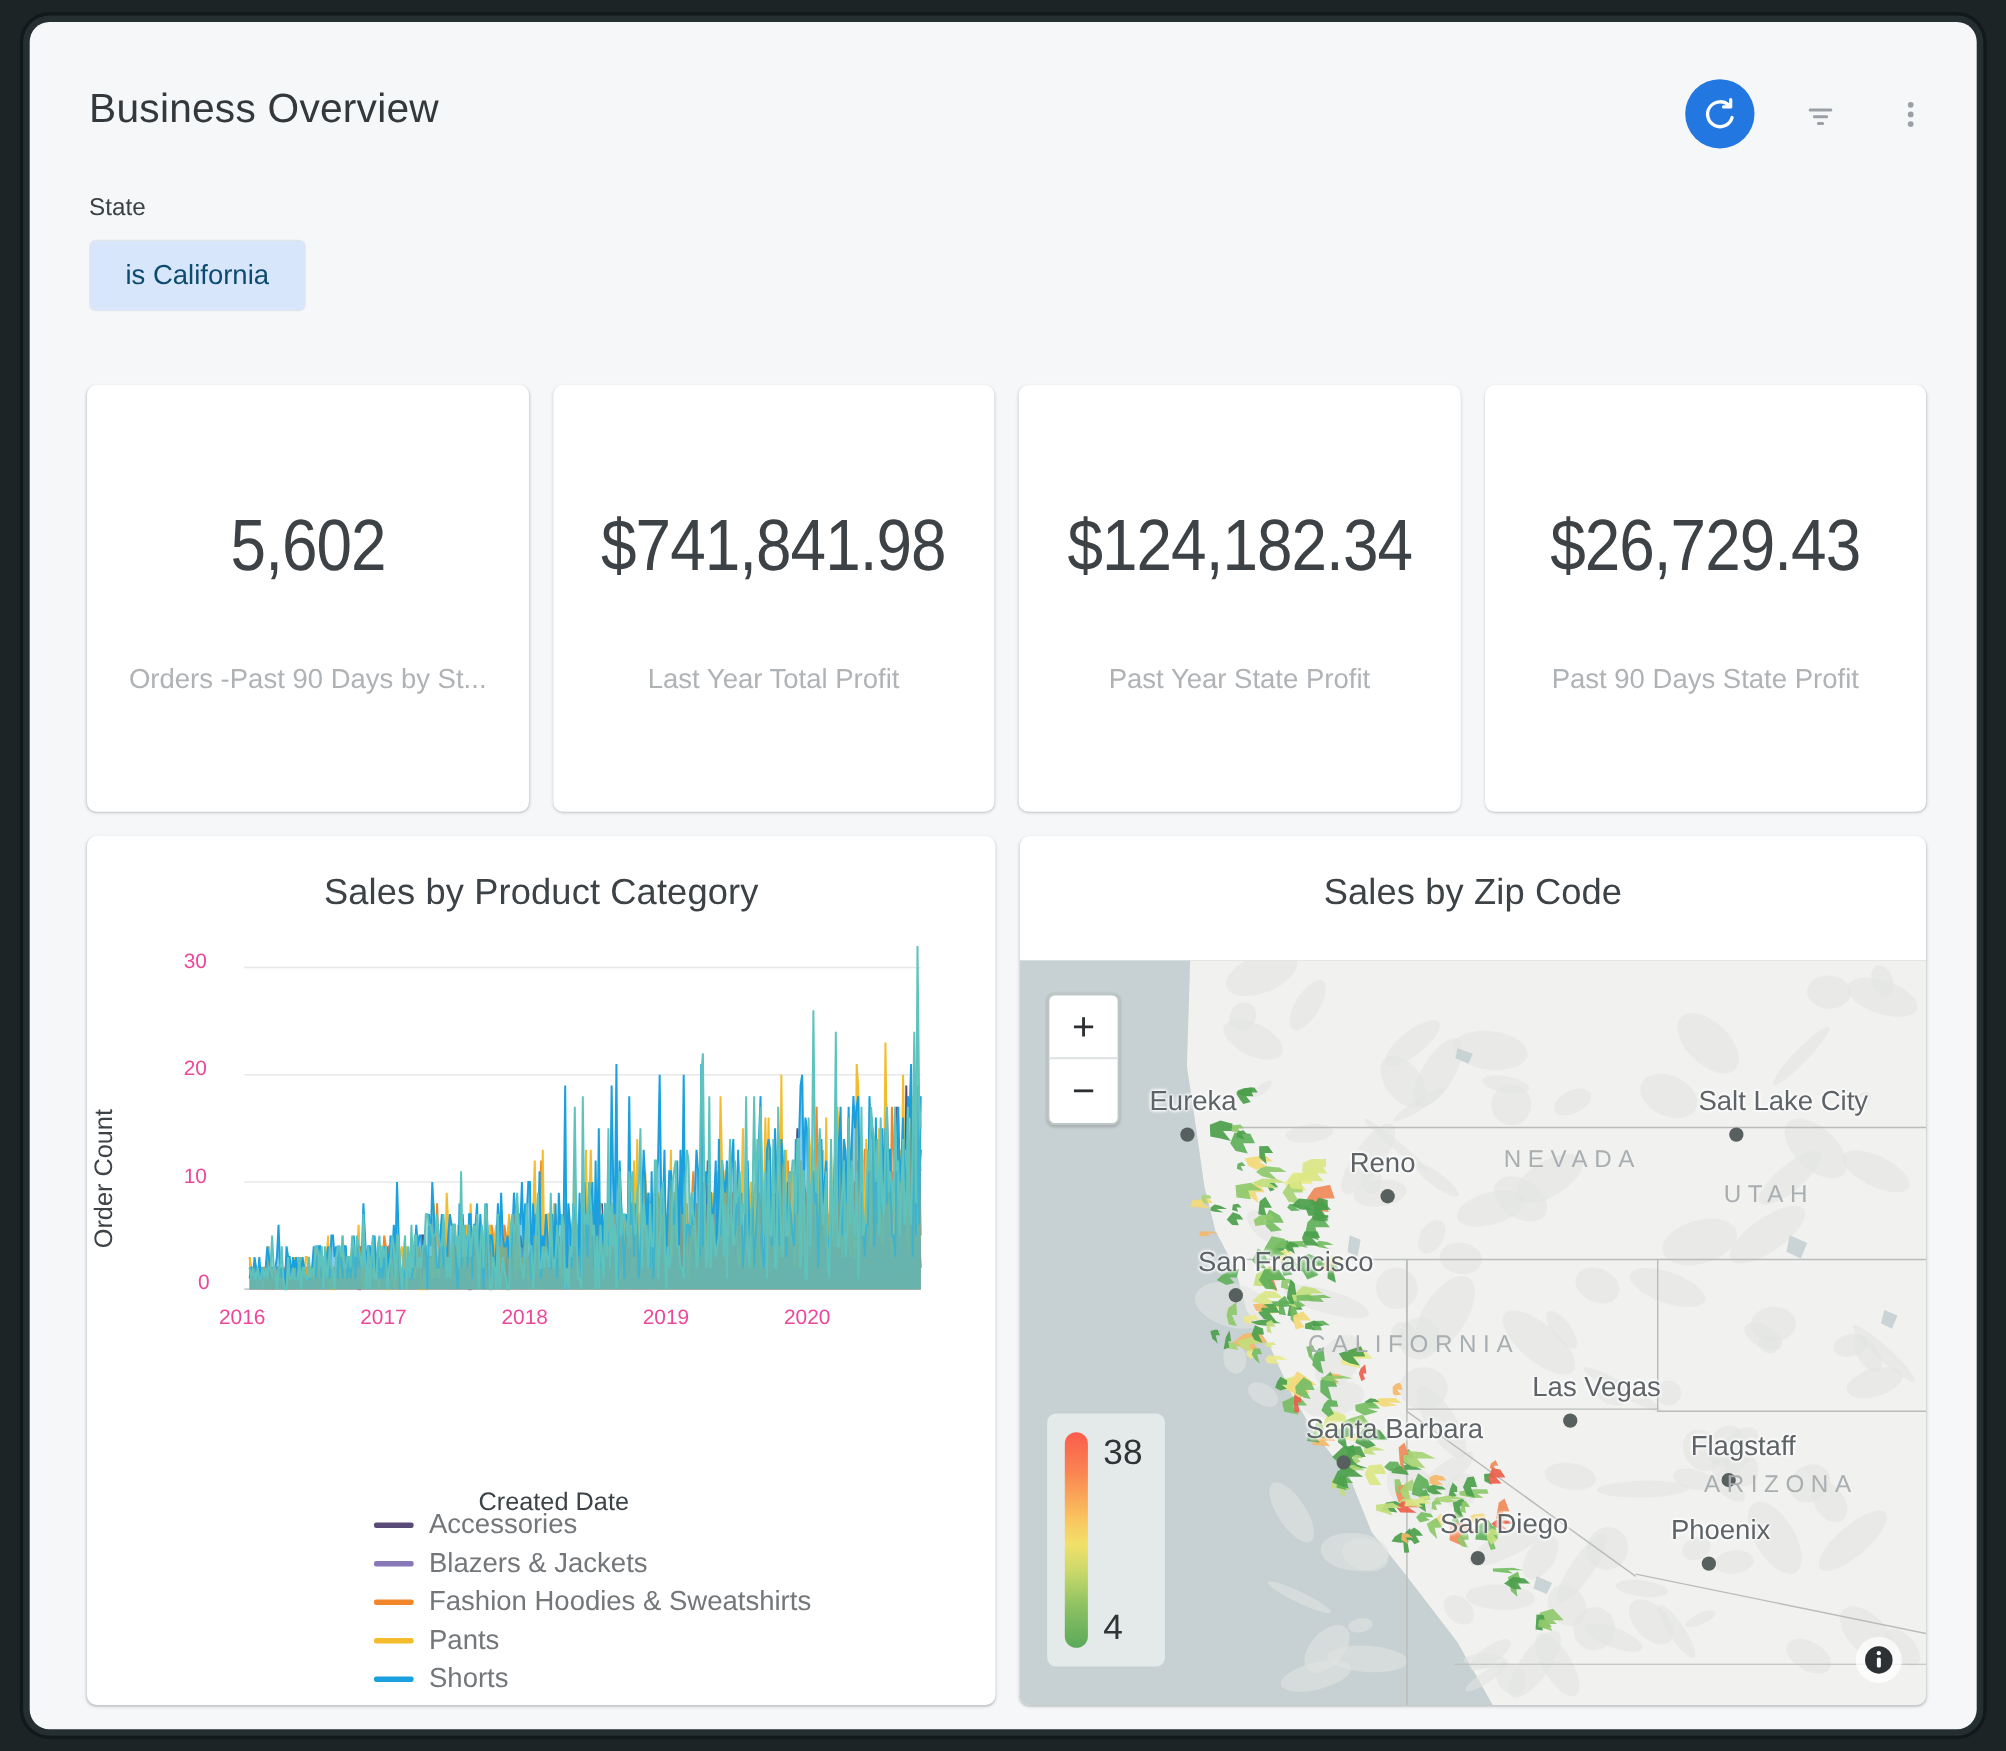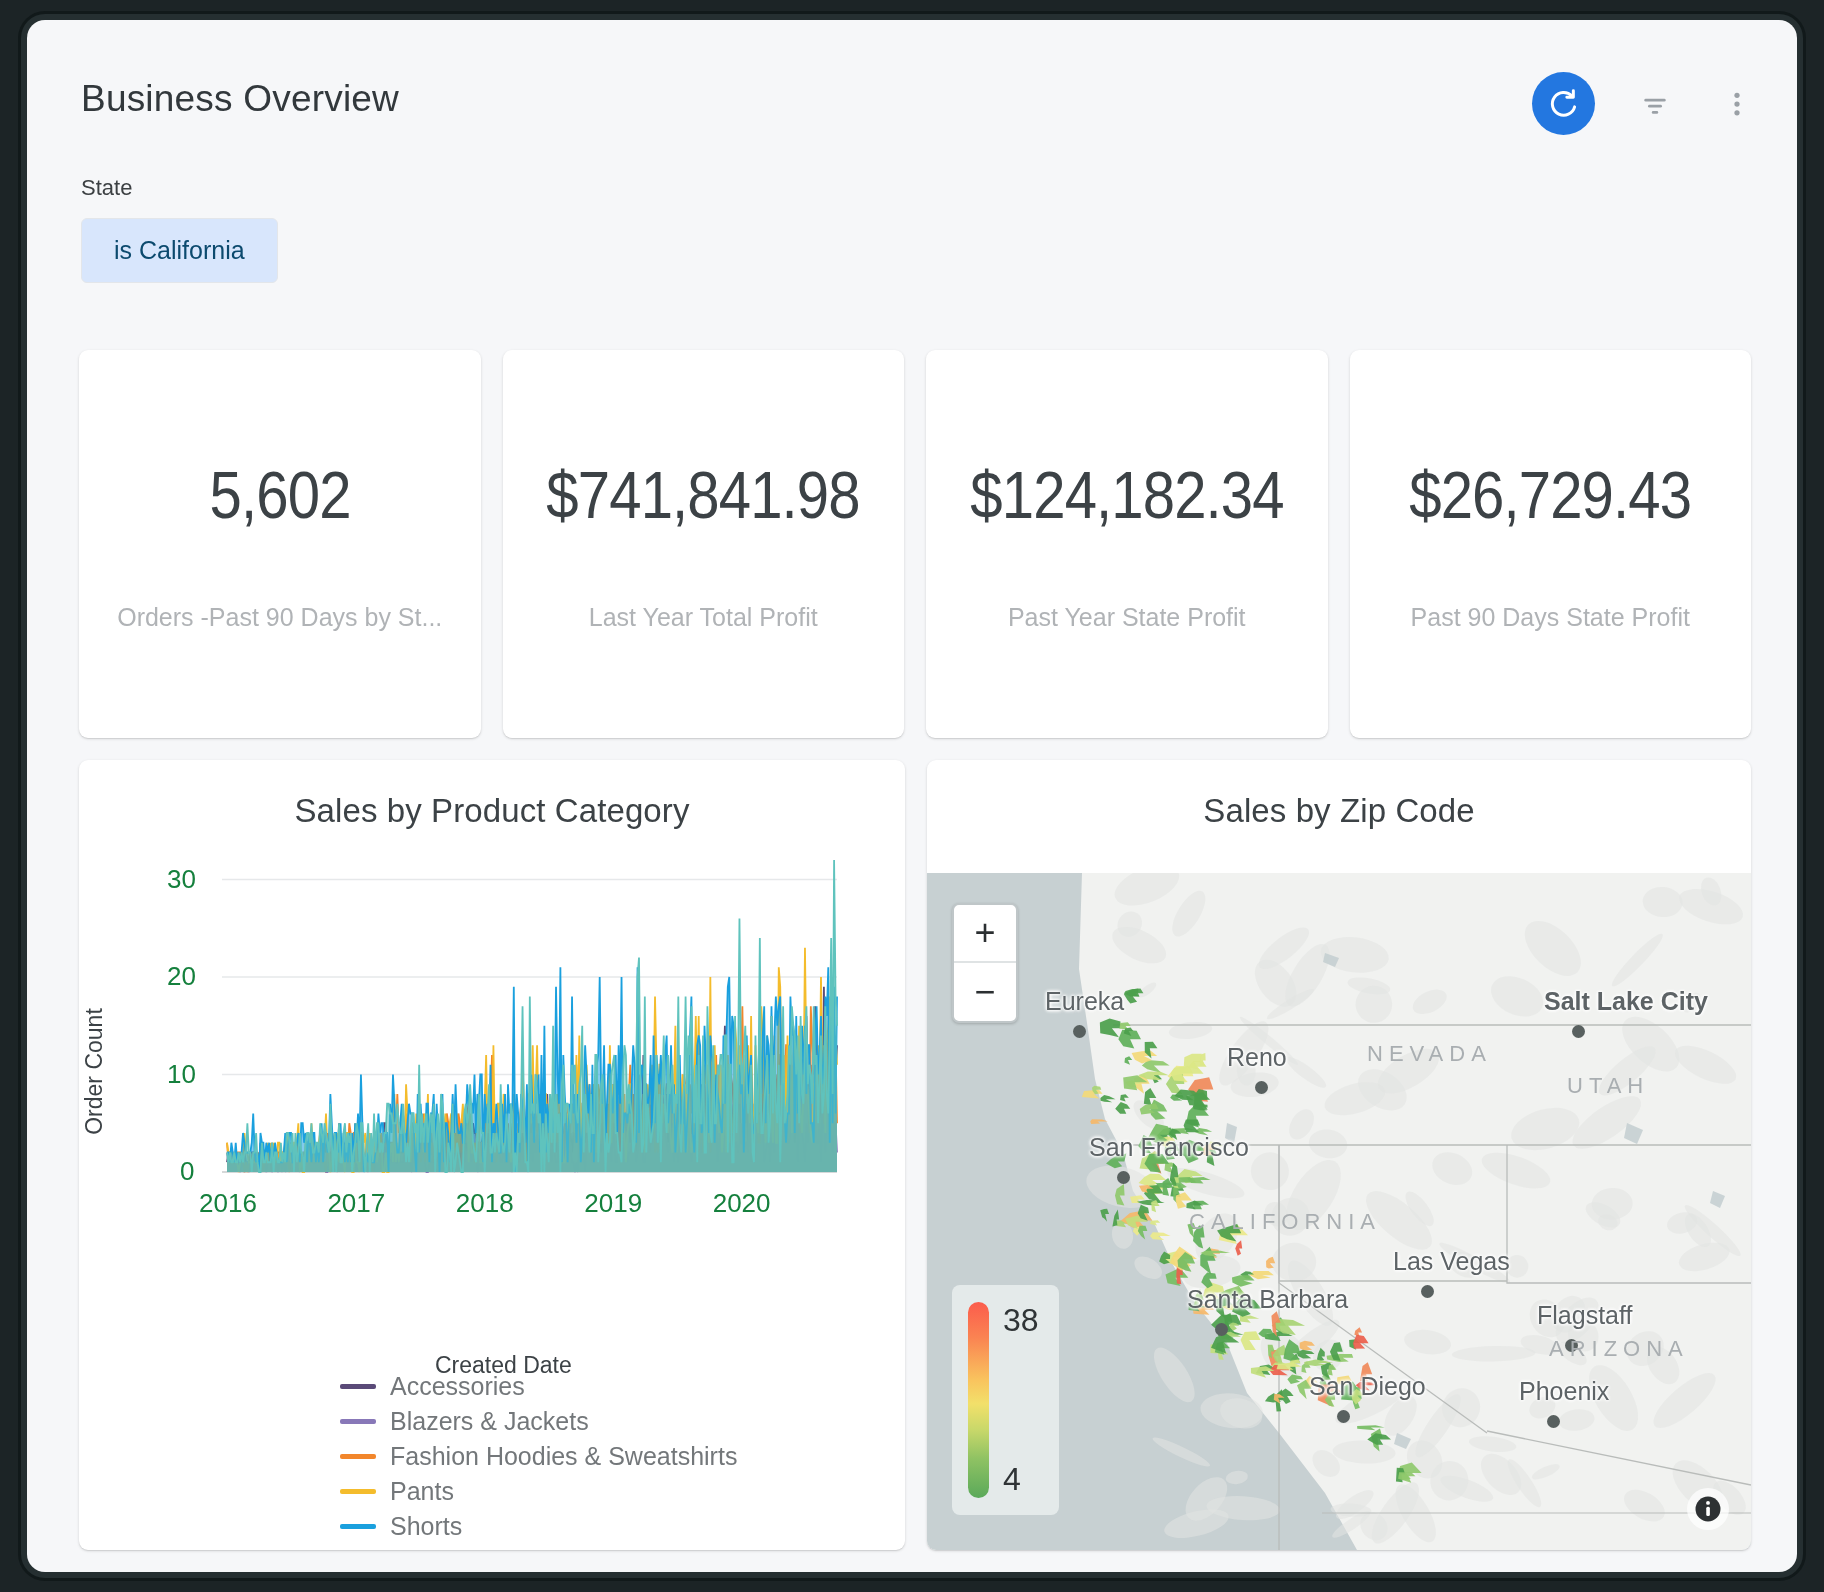--- a/index.html
+++ b/index.html
@@ -109,21 +109,21 @@
   #chart-svg { position: absolute; left: 0; top: 0; }
   .axis-label {
     position: absolute; font-size: 23px; color: #3c4246;
   }
   #ylabel {
     left: -48px; top: 216px;
     transform: rotate(-90deg);
   }
   #xlabel { left: 356px; top: 510px; }
   .tick {
-    position: absolute; font-size: 26px; color: #15803d;
+    position: absolute; font-size: 19px; color: #ec4899;
   }
 
   #legend {
     position: absolute; left: 261px; top: 610px;
     display: flex; flex-direction: column; gap: 2px;
   }
   .legend-item { display: flex; align-items: center; height: 33px; cursor: pointer; }
   .legend-swatch {
     width: 36px; height: 5px; border-radius: 2px; margin-right: 14px;
   }
@@ -612,21 +612,21 @@
             <path d="M 300 250 l 10 4 l -3 16 l -9 -5 Z" fill="#c3ced0" fill-opacity="0.85"></path>
             <path d="M 786 318 l 12 5 l -5 12 l -10 -5 Z" fill="#c3ced0" fill-opacity="0.85"></path>
             <path d="M 700 250 l 16 7 l -6 14 l -13 -6 Z" fill="#c3ced0" fill-opacity="0.85"></path>
             <path d="M 470 560 l 14 6 l -5 10 l -12 -5 Z" fill="#c3ced0" fill-opacity="0.85"></path>
             <path d="M 398 80 l 14 5 l -4 9 l -12 -5 Z" fill="#c3ced0" fill-opacity="0.85"></path>
           </svg>
         <div id="map-overlay">
             <div class="city-dot" style="left: 146px; top: 152px;"></div>
             <div class="map-city-label" style="left: 118px; top: 114px;">Eureka</div>
             <div class="city-dot" style="left: 645px; top: 152px;"></div>
-            <div class="map-city-label" style="left: 617px; top: 114px; font-weight: bold;">Salt Lake City</div>
+            <div class="map-city-label" style="left: 617px; top: 114px;">Salt Lake City</div>
             <div class="city-dot" style="left: 328px; top: 208px;"></div>
             <div class="map-city-label" style="left: 300px; top: 170px;">Reno</div>
             <div class="city-dot" style="left: 190px; top: 298px;"></div>
             <div class="map-city-label" style="left: 162px; top: 260px;">San Francisco</div>
             <div class="city-dot" style="left: 494px; top: 412px;"></div>
             <div class="map-city-label" style="left: 466px; top: 374px;">Las Vegas</div>
             <div class="city-dot" style="left: 638px; top: 466px;"></div>
             <div class="map-city-label" style="left: 610px; top: 428px;">Flagstaff</div>
             <div class="city-dot" style="left: 288px; top: 450px;"></div>
             <div class="map-city-label" style="left: 260px; top: 412px;">Santa Barbara</div>

